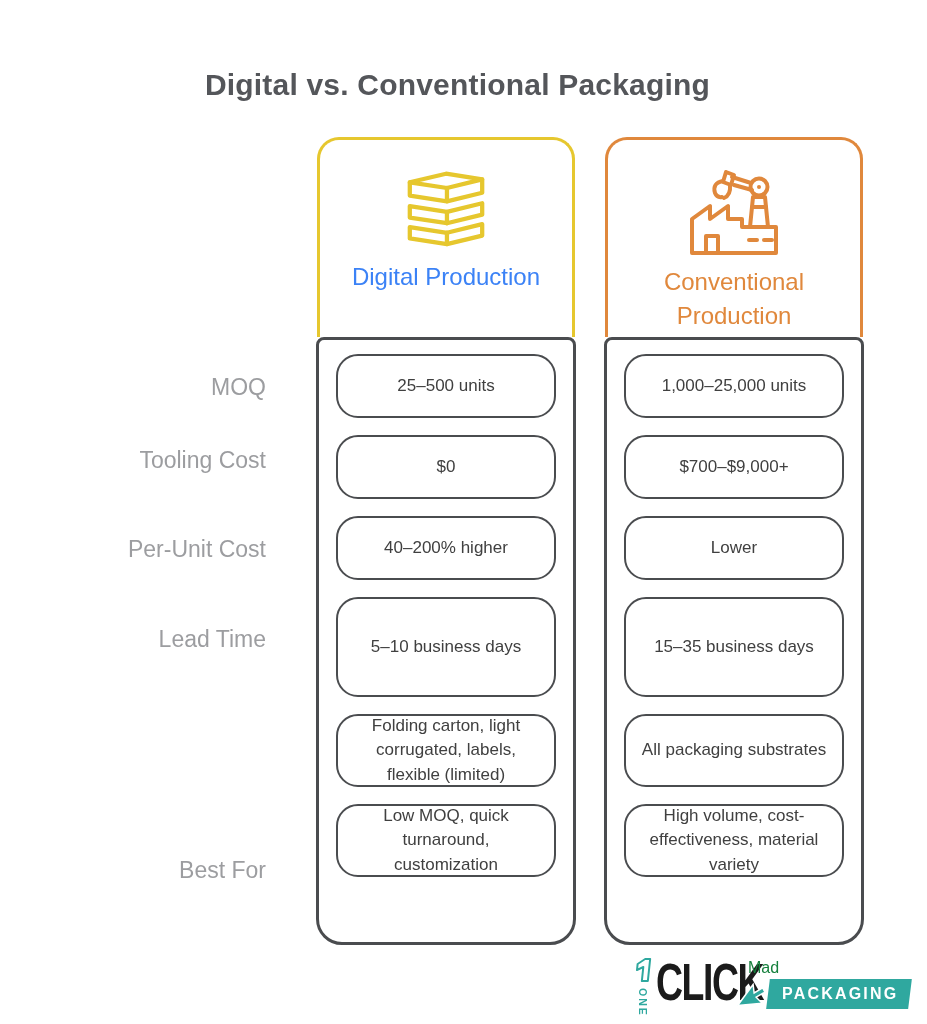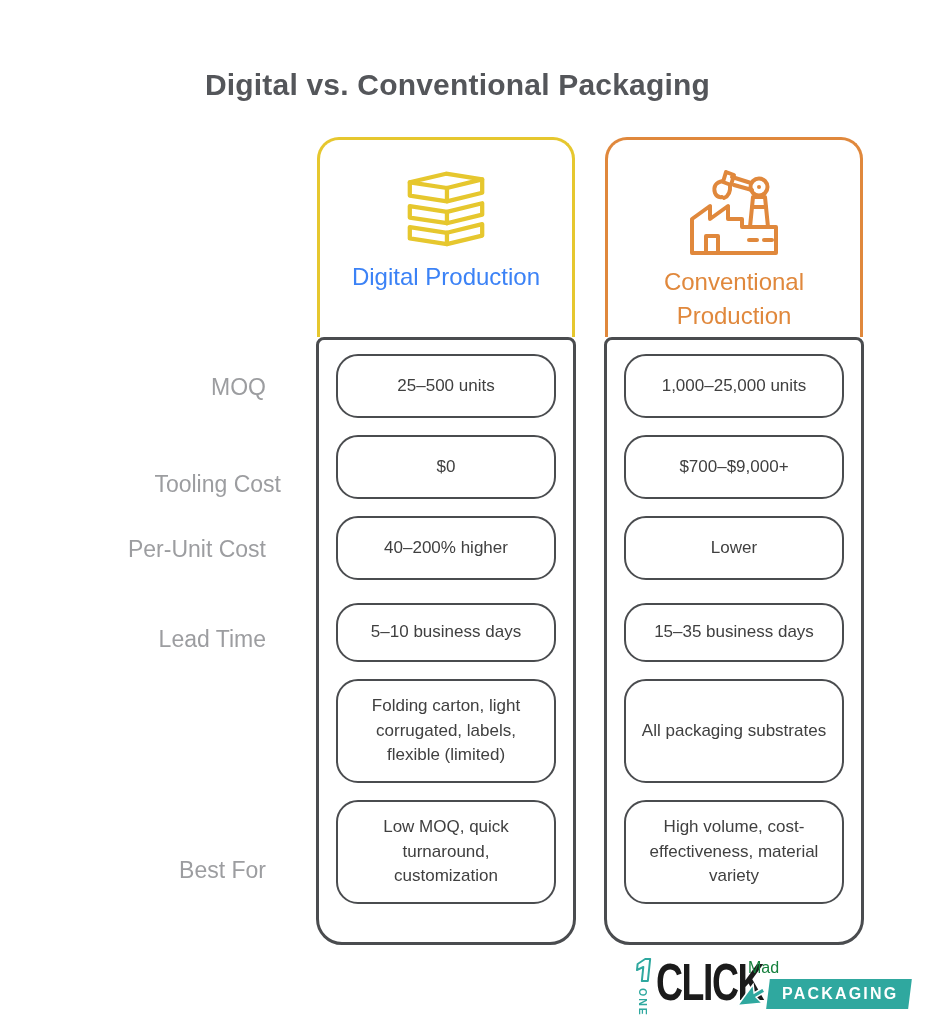--- a/index.html
+++ b/index.html
@@ -32,28 +32,28 @@
     padding:14px 17px; display:flex; flex-direction:column; gap:17px;
   }
   .colbody.digital { left:316px; }
   .colbody.conventional { left:604px; }
   .cell {
     flex:none; border:2.5px solid #4A4C4F; border-radius:22px;
     display:flex; align-items:center; justify-content:center; text-align:center;
     font-size:17px; line-height:1.45; color:#404040; padding:4px 14px;
   }
   .h0,.h1,.h2 { height:64px; }
-  .h3 { height:59px;margin-top:6px; }
-  .h4,.h5 { height:104px; }
+  .h3 { height:100px; }
+  .h4,.h5 { height:73px; }
   
   .rowlbl {
     position:absolute; left:0; width:266px; text-align:right;
     font-size:23px; color:#9C9DA0; height:32px; line-height:32px;
   }
-  .lbl-0 { top:371px; } .lbl-1 { top:468px;margin-left:15px; } .lbl-2 { top:533px; }
+  .lbl-0 { top:371px; } .lbl-1 { top:444px; } .lbl-2 { top:533px; }
   .lbl-3 { top:623px; } .lbl-4 { top:733px; } .lbl-5 { top:854px; }
   
   .logo { position:absolute; left:632px; top:955px; width:280px; height:60px; }
   .one-col { position:absolute; left:0; top:2px; width:22px; display:flex; flex-direction:column; align-items:center; }
   .one-text {
     writing-mode:vertical-rl; text-orientation:mixed;
     font-size:10.5px; font-weight:700; color:#2FA89F; letter-spacing:2px; margin-top:1px;
   }
   .click-word {
     position:absolute; left:24px; top:-2px; font-size:52px; font-weight:700;

